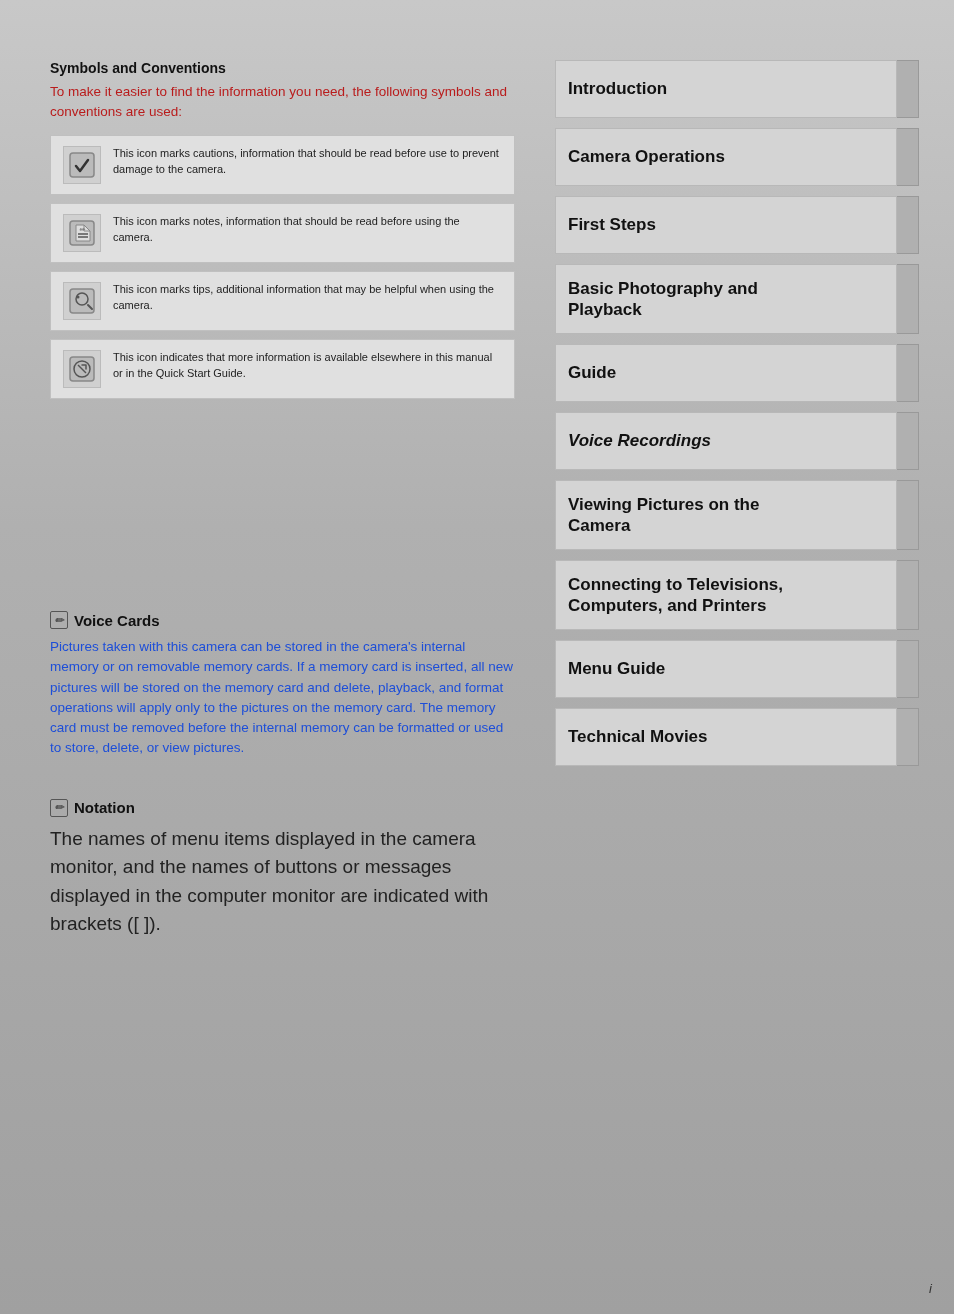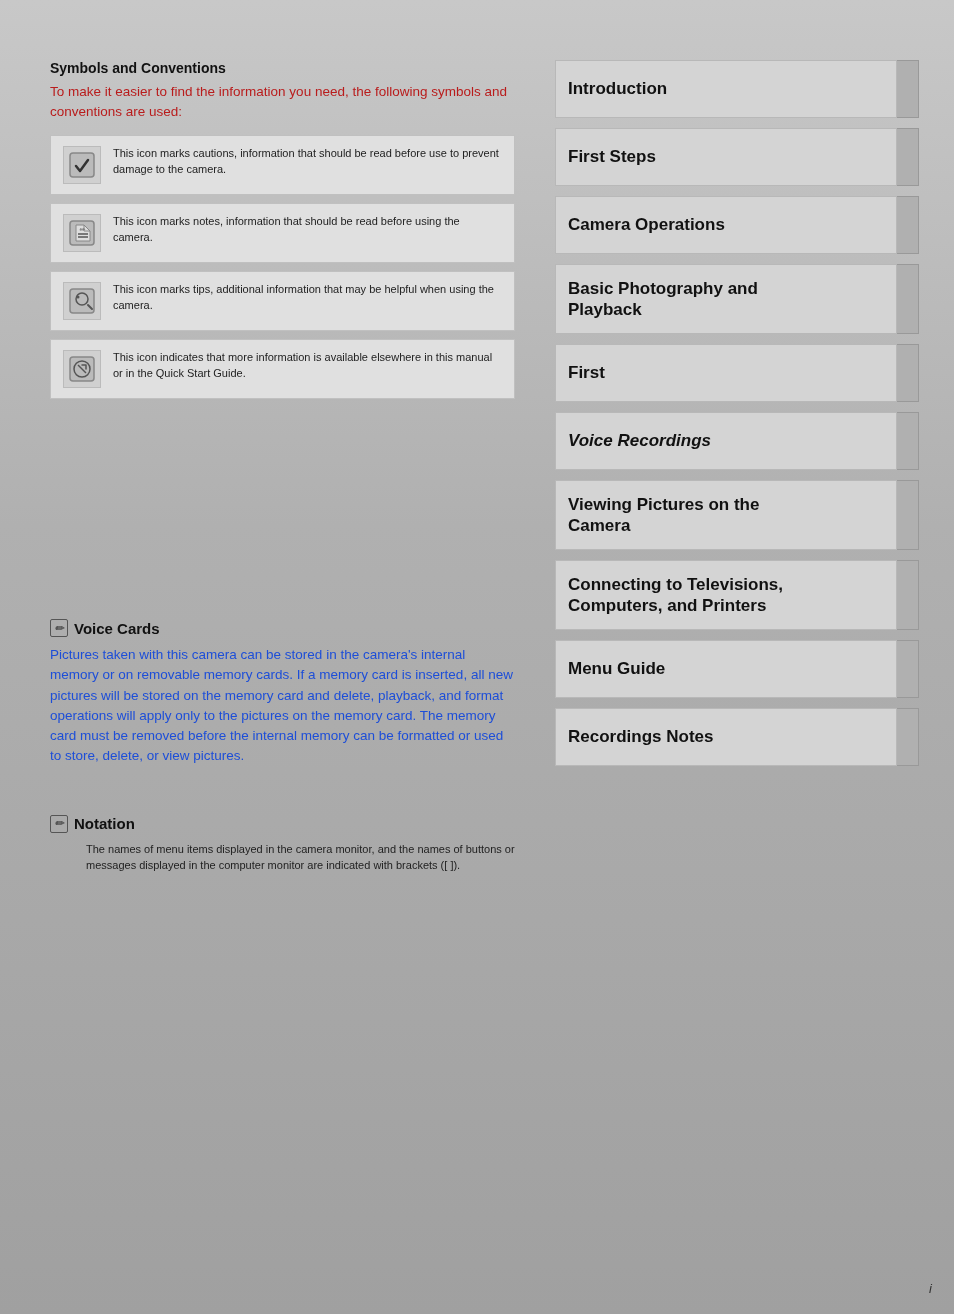--- a/index.html
+++ b/index.html
@@ -19,21 +19,21 @@
       min-height: 1314px;
       position: relative;
     }
 
     
     .left-col {
       width: 545px;
       padding: 60px 30px 40px 50px;
       display: flex;
       flex-direction: column;
-      gap: 12px;
+      gap: 4px;
     }
 
     .symbols-section {
       margin-bottom: 20px;
     }
 
     .section-title {
       font-weight: bold;
       font-size: 14px;
       color: #111;
@@ -125,24 +125,23 @@
       font-weight: bold;
       font-size: 15px;
       color: #111;
       margin-bottom: 8px;
       display: flex;
       align-items: center;
       gap: 6px;
     }
 
     .notation-text {
-      font-size: 11px;
+      font-size: 19px;
       color: #222;
       line-height: 1.5;
-      margin-left: 36px;
     }
 
     
     .right-col {
       width: 409px;
       padding: 60px 35px 40px 10px;
       display: flex;
       flex-direction: column;
       gap: 4px;
     }
@@ -274,40 +273,40 @@
   <div class="right-col">
 
   <div class="nav-item">
         <div class="nav-label-box">
           <div class="nav-label-text" style="white-space: pre-line;">Introduction</div>
         </div>
         <div class="nav-tab"></div>
       </div>
       <div class="nav-item">
         <div class="nav-label-box">
+          <div class="nav-label-text" style="white-space: pre-line;">Camera Operations</div>
+        </div>
+        <div class="nav-tab"></div>
+      </div>
+      <div class="nav-item">
+        <div class="nav-label-box">
           <div class="nav-label-text" style="white-space: pre-line;">First Steps</div>
-        </div>
-        <div class="nav-tab"></div>
-      </div>
-      <div class="nav-item">
-        <div class="nav-label-box">
-          <div class="nav-label-text" style="white-space: pre-line;">Camera Operations</div>
         </div>
         <div class="nav-tab"></div>
       </div>
       <div class="nav-item nav-item-tall">
         <div class="nav-label-box">
           <div class="nav-label-text" style="white-space: pre-line;">Basic Photography and
 Playback</div>
         </div>
         <div class="nav-tab"></div>
       </div>
       <div class="nav-item">
         <div class="nav-label-box">
-          <div class="nav-label-text" style="white-space: pre-line;">First</div>
+          <div class="nav-label-text" style="white-space: pre-line;">Guide</div>
         </div>
         <div class="nav-tab"></div>
       </div>
       <div class="nav-item">
         <div class="nav-label-box">
           <div class="nav-label-text" style="white-space: pre-line; font-style: italic;">Voice Recordings</div>
         </div>
         <div class="nav-tab"></div>
       </div>
       <div class="nav-item nav-item-tall">
@@ -325,21 +324,21 @@
         <div class="nav-tab"></div>
       </div>
       <div class="nav-item">
         <div class="nav-label-box">
           <div class="nav-label-text" style="white-space: pre-line;">Menu Guide</div>
         </div>
         <div class="nav-tab"></div>
       </div>
       <div class="nav-item">
         <div class="nav-label-box">
-          <div class="nav-label-text" style="white-space: pre-line;">Recordings Notes</div>
+          <div class="nav-label-text" style="white-space: pre-line;">Technical Movies</div>
         </div>
         <div class="nav-tab"></div>
       </div>
     </div>
 
   <div class="page-number">i</div>
 
 </div>
 
 </body></html>

